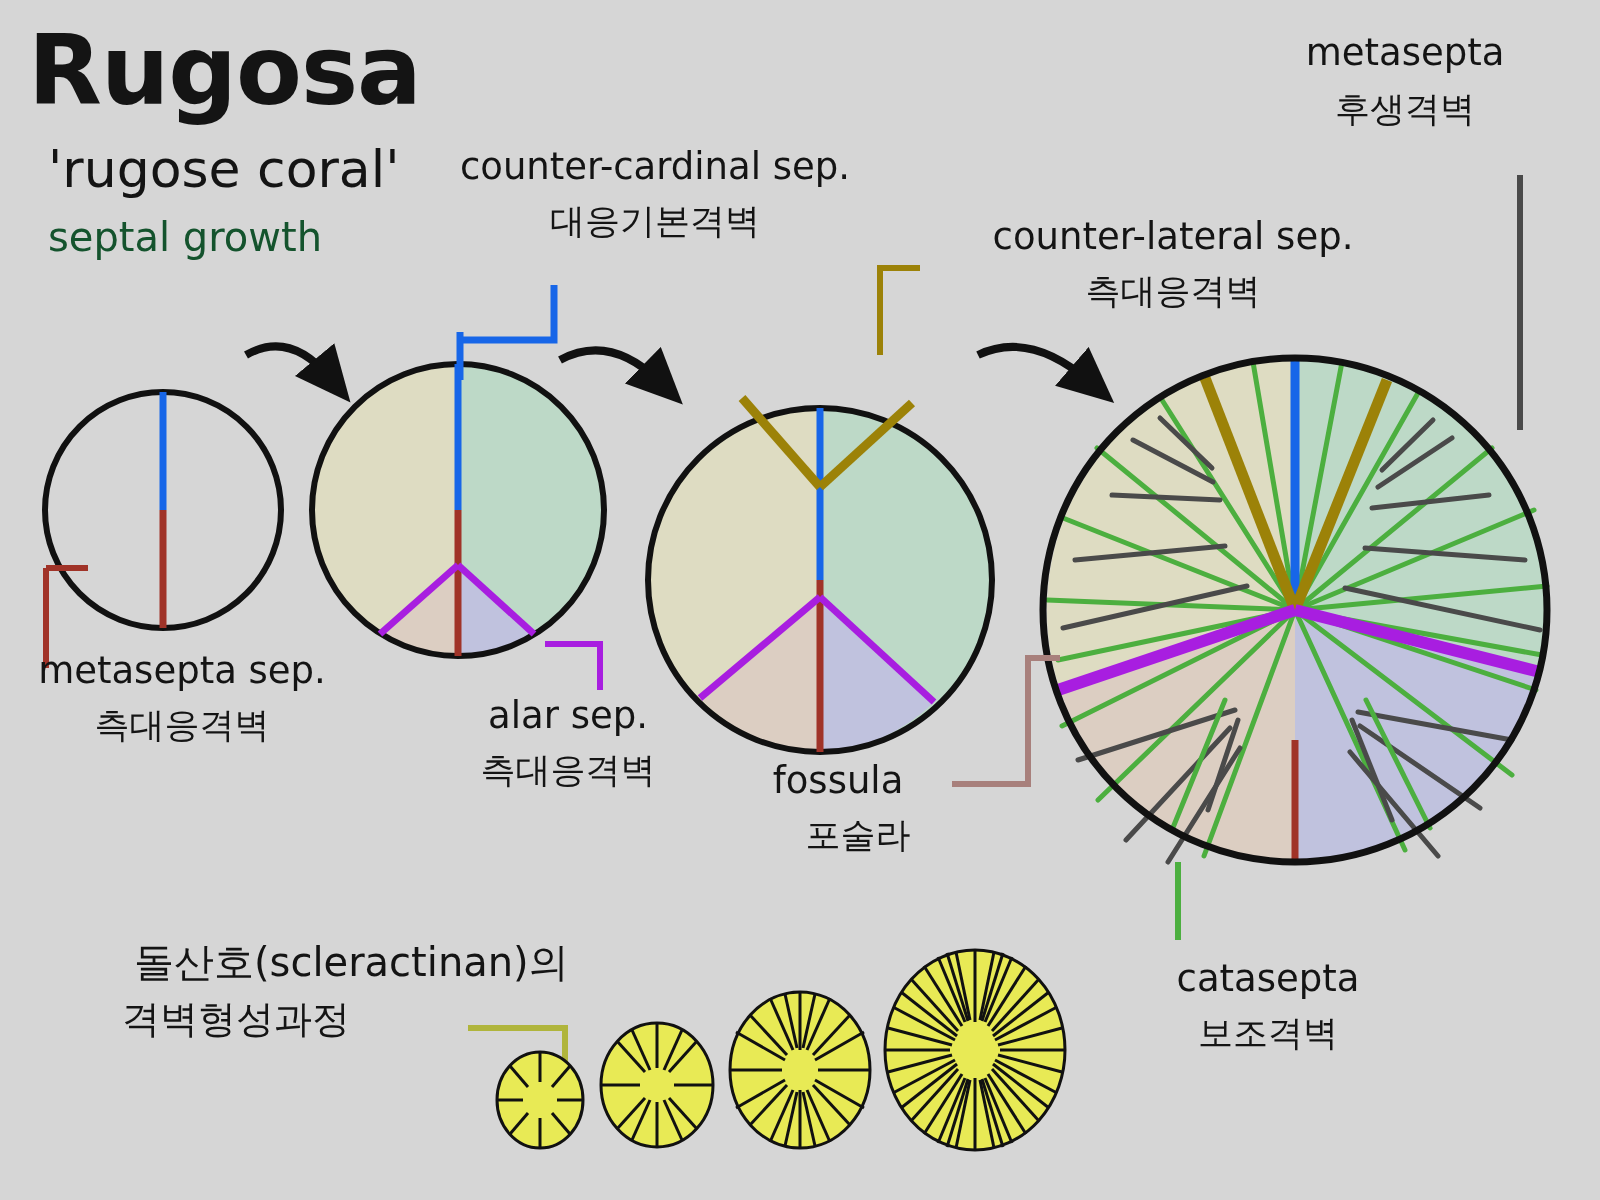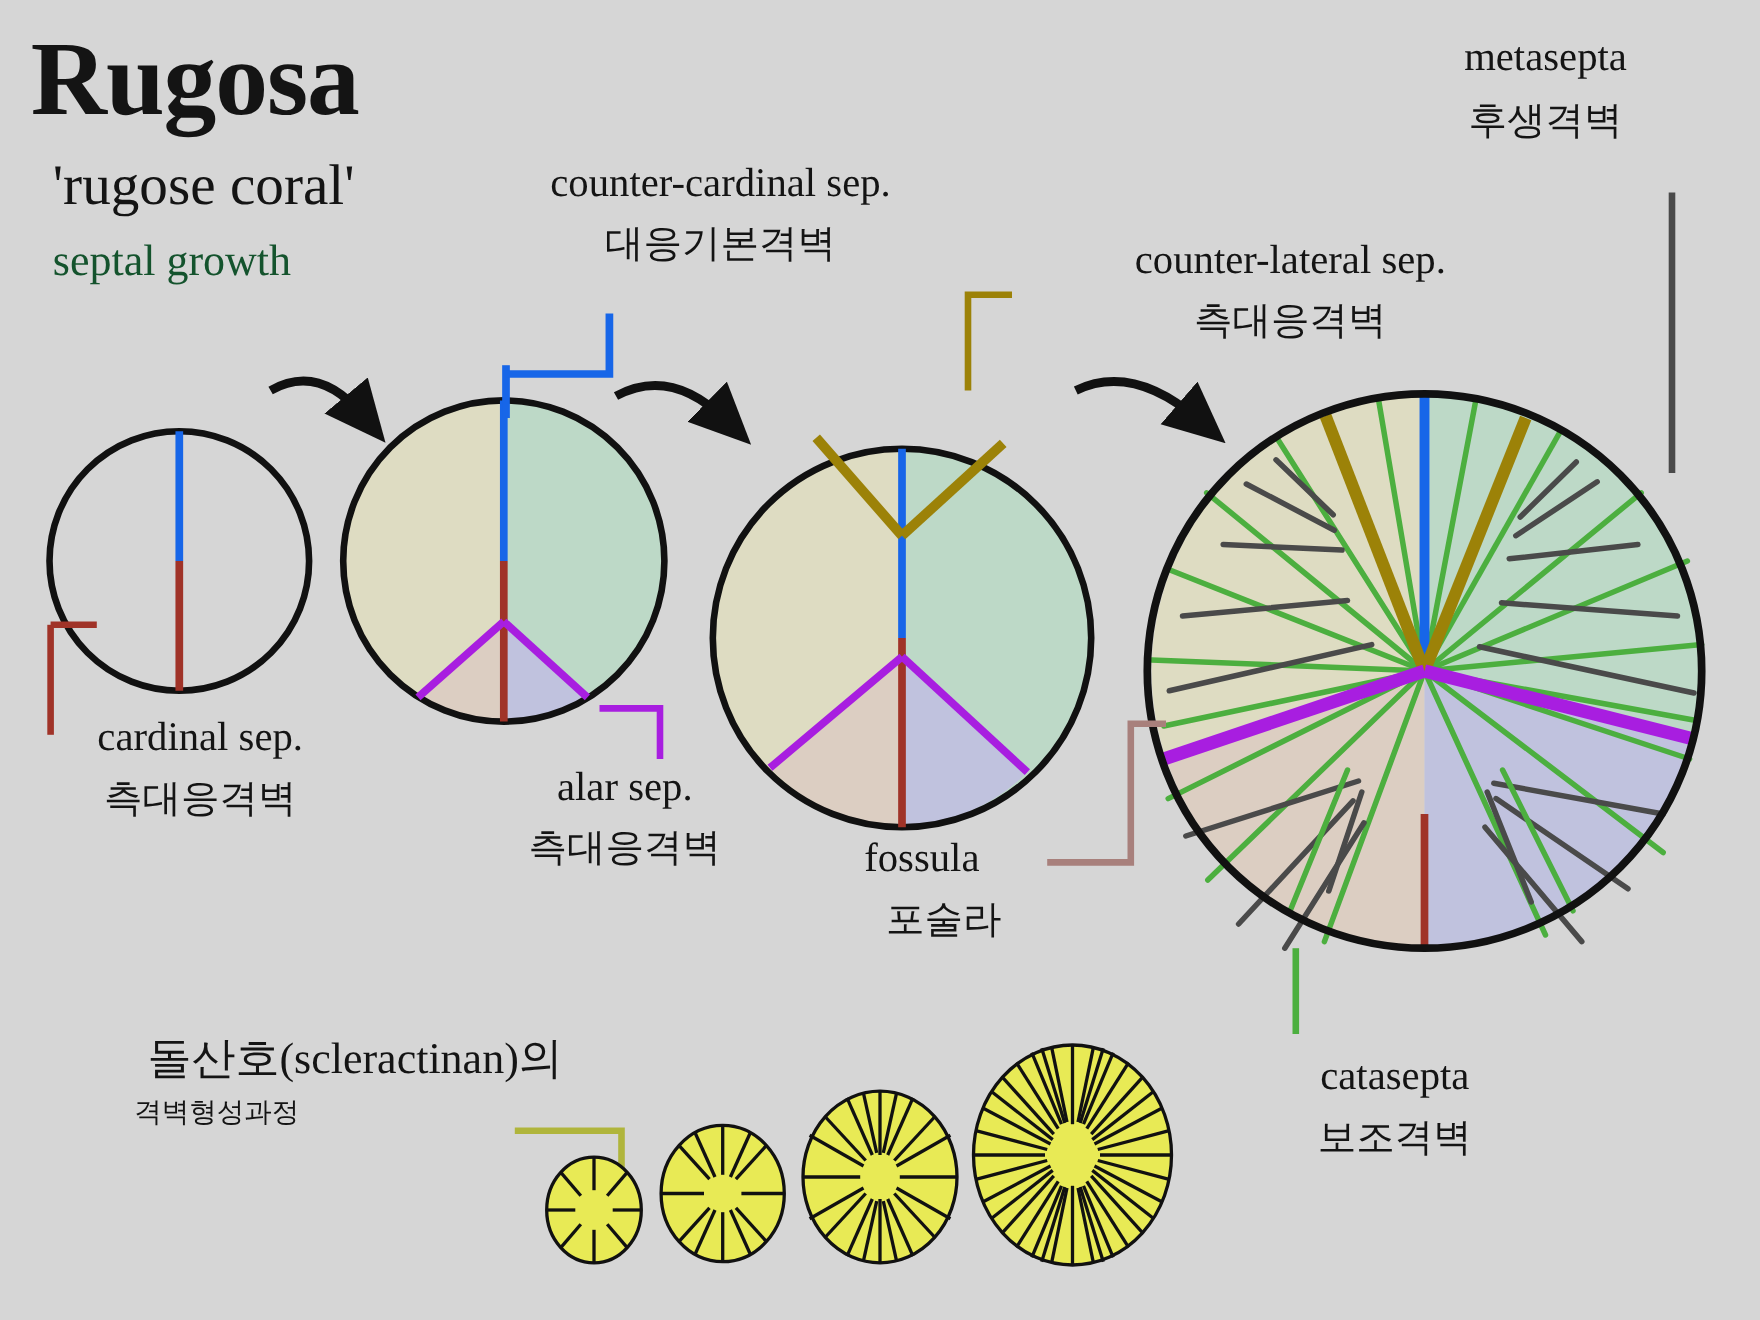--- a/index.html
+++ b/index.html
@@ -5,21 +5,21 @@
   html,body{margin:0;padding:0;}
   body{
     width:1600px;height:1200px;
     background:#d6d6d6;
     font-family:"DejaVu Sans","Liberation Sans",sans-serif;
     overflow:hidden;
     position:relative;
   }
   #stage{position:absolute;inset:0;}
   svg.layer{position:absolute;left:0;top:0;width:1600px;height:1200px;}
-  .txt{position:absolute;color:#141414;white-space:pre;line-height:1.12;font-family:Liberation Serif, serif;}
+  .txt{position:absolute;color:#141414;white-space:pre;line-height:1.12;}
   .title{font-size:96px;font-weight:700;letter-spacing:-1px;}
   .sub{font-size:52px;}
   .accent{font-size:40px;}
   .lbl{font-size:37px;text-align:center;}
   .lbl2{font-size:35px;text-align:center;}
   .center{transform:translateX(-50%);text-align:right;}
 </style>
 </head>
 <body>
 
@@ -255,28 +255,28 @@
 
   <div class="txt lbl center" style="left:655px;top:146px;">counter-cardinal sep.</div>
   <div class="txt lbl2 center" style="left:655px;top:202px;">대응기본격벽</div>
 
   <div class="txt lbl center" style="left:1173px;top:216px;">counter-lateral sep.</div>
   <div class="txt lbl2 center" style="left:1173px;top:272px;">측대응격벽</div>
 
   <div class="txt lbl center" style="left:1405px;top:32px;">metasepta</div>
   <div class="txt lbl2 center" style="left:1405px;top:90px;">후생격벽</div>
 
-  <div class="txt lbl center" style="left:182px;top:650px;">cardinal sep.</div>
+  <div class="txt lbl center" style="left:182px;top:650px;">metasepta sep.</div>
   <div class="txt lbl2 center" style="left:182px;top:706px;">측대응격벽</div>
 
   <div class="txt lbl center" style="left:568px;top:695px;">alar sep.</div>
   <div class="txt lbl2 center" style="left:568px;top:751px;">측대응격벽</div>
 
   <div class="txt lbl center" style="left:838px;top:760px;">fossula</div>
   <div class="txt lbl2 center" style="left:858px;top:816px;">포술라</div>
 
   <div class="txt lbl center" style="left:1268px;top:958px;">catasepta</div>
   <div class="txt lbl2 center" style="left:1268px;top:1014px;">보조격벽</div>
 
   <div class="txt lbl2" style="left:134px;top:940px;font-size:40px;">돌산호(scleractinan)의</div>
-  <div class="txt lbl2" style="left:122px;top:998px;font-size:25px;">격벽형성과정</div>
+  <div class="txt lbl2" style="left:122px;top:998px;font-size:38px;">격벽형성과정</div>
 
 </div>
 
 </body></html>

